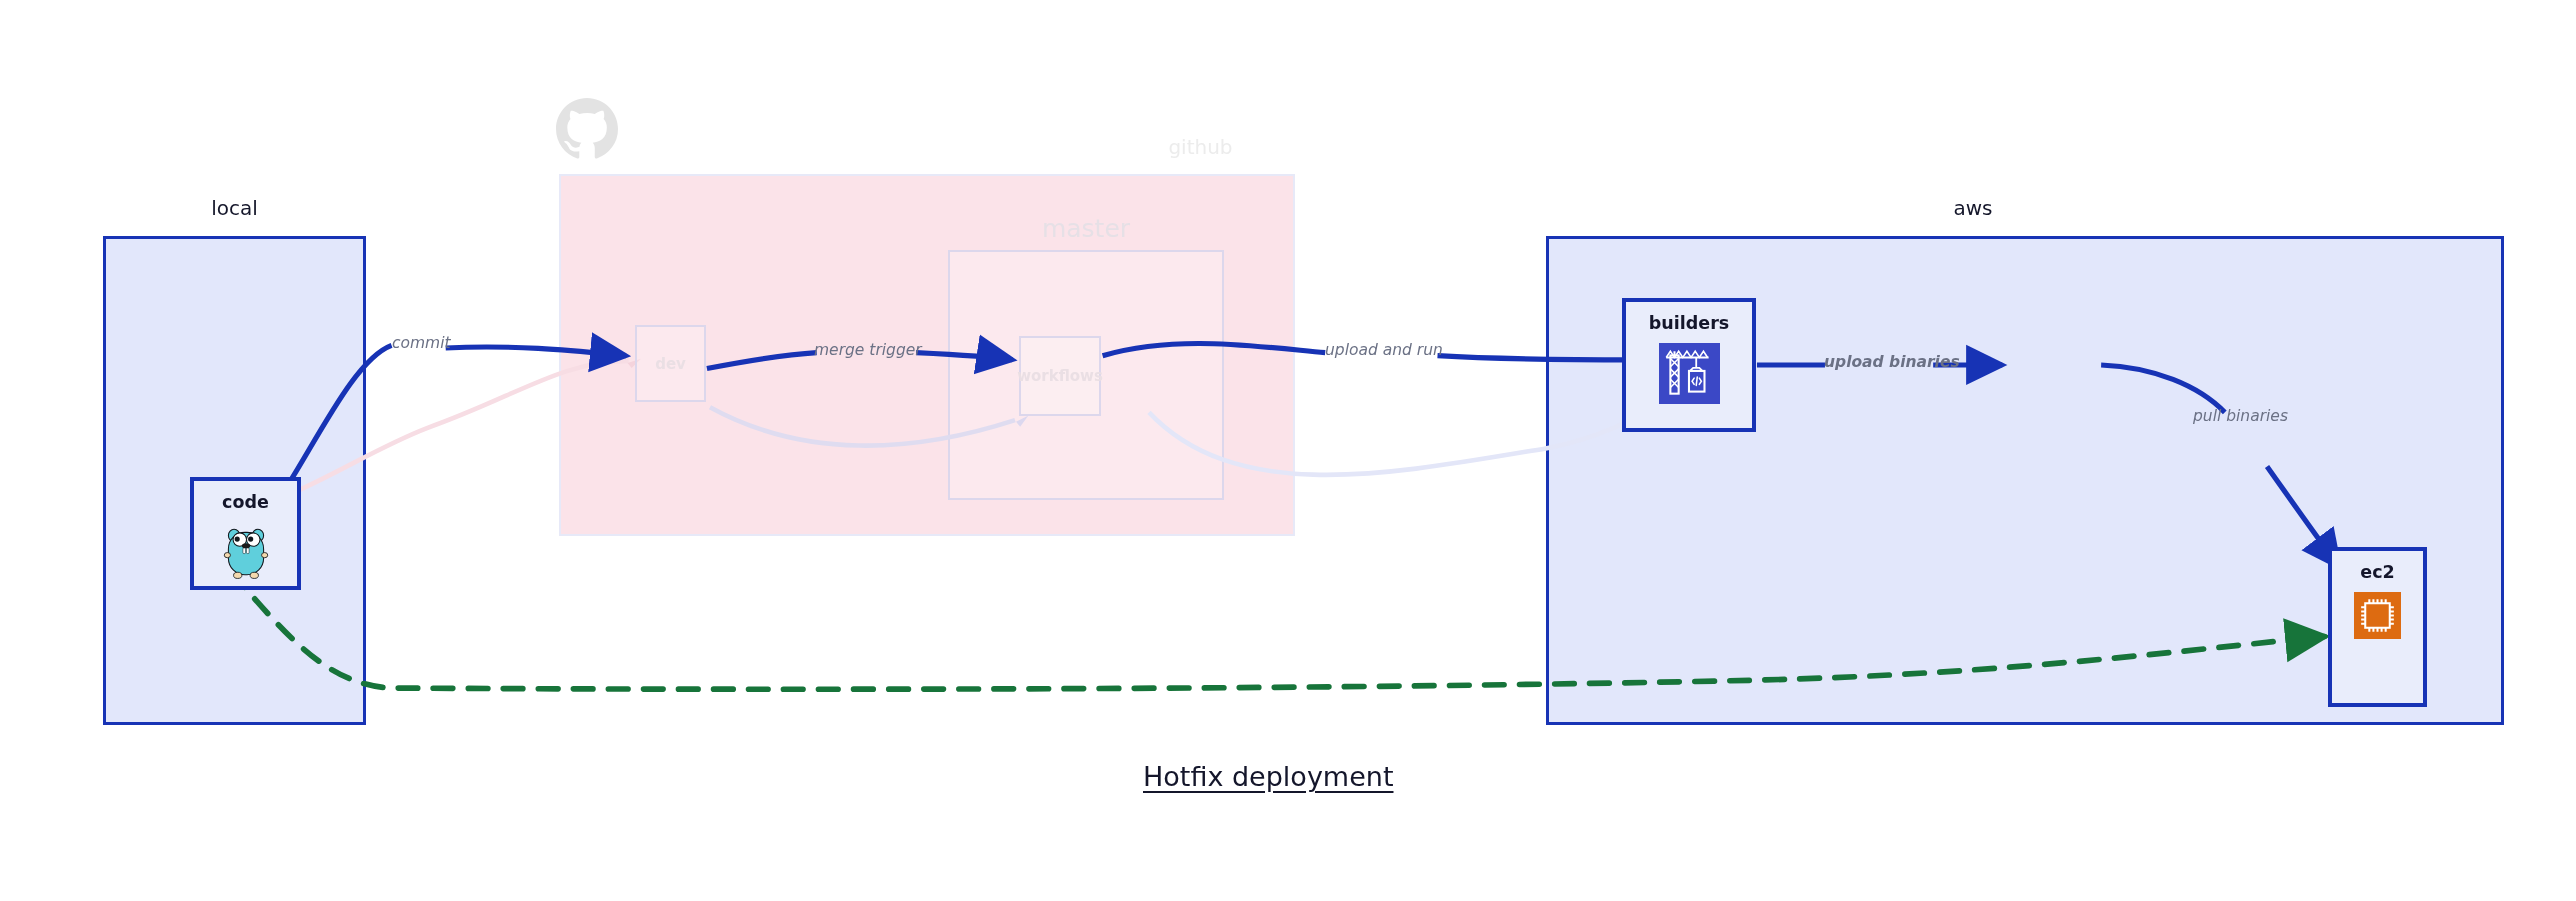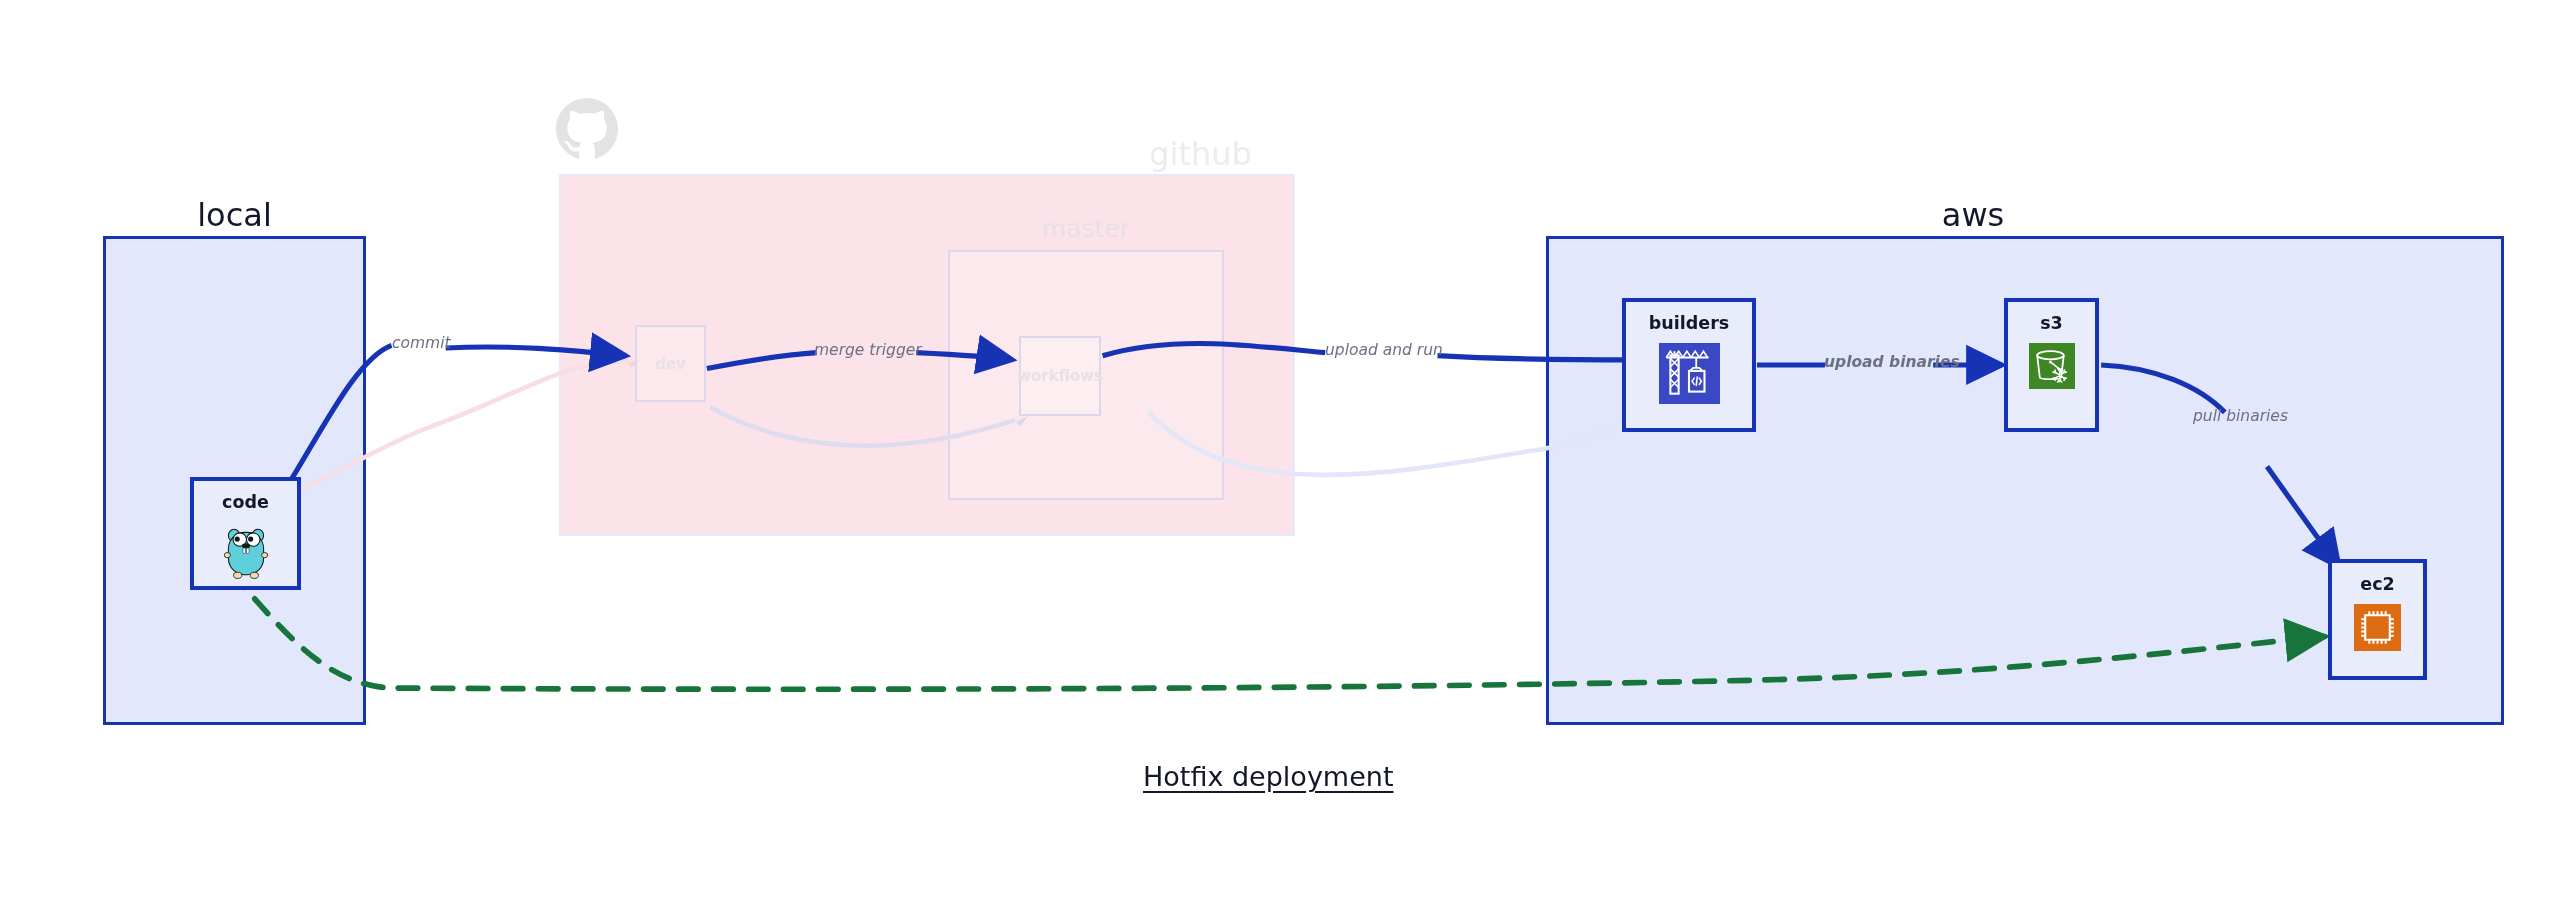--- a/index.html
+++ b/index.html
@@ -23,21 +23,21 @@
   svg.layer {
     position: absolute;
     left: 0; top: 0;
     width: 2604px;
     height: 902px;
     overflow: visible;
   }
   .group-label {
     position: absolute;
     font-family: "DejaVu Sans", sans-serif;
-    font-size: 32px;
+    font-size: 20px;
     color: #15172b;
     white-space: nowrap;
     text-align: center;
   }
   .group-label.faded { color: #ececec; }
 
   .node-box {
     position: absolute;
     background: #e9edfb;
     border: 4.6px solid #1733b5;
@@ -240,44 +240,22 @@
 
         <path d="M72 28 L72 48" stroke="#ffffff" stroke-width="3.5"></path>
         <path d="M60 54 L84 54 L78 48 L66 48 z" fill="none" stroke="#ffffff" stroke-width="3.5"></path>
 
         <rect x="58" y="54" width="30" height="40" fill="none" stroke="#ffffff" stroke-width="4"></rect>
         <path d="M68 68 L64 74 L68 80 M78 68 L82 74 L78 80 M74 66 L72 82" stroke="#ffffff" stroke-width="3" fill="none" stroke-linecap="round"></path>
       </svg>
     </div>
   </div>
 
-  <div class="node-box" style="left:2004px; top:298px; width:95px; height:134px;">
-    <span class="node-title">s3</span>
-    <div class="node-icon">
-      <svg width="46" height="46" viewBox="0 0 90 90" aria-hidden="true">
-        <rect x="0" y="0" width="90" height="90" fill="#3f8624"></rect>
-
-        <ellipse cx="42" cy="24" rx="26" ry="8" fill="none" stroke="#ffffff" stroke-width="3.5"></ellipse>
-        <path d="M16 24 L21 67 C21 72 63 72 63 67 L68 24" fill="none" stroke="#ffffff" stroke-width="3.5"></path>
-
-        <path d="M42 37 L61 52" stroke="#ffffff" stroke-width="3"></path>
-        <circle cx="42" cy="37" r="3" fill="#ffffff"></circle>
-        <path d="M58 48 L66 55 L61 58 z" fill="#ffffff"></path>
-
-        <g stroke="#ffffff" stroke-width="3" stroke-linecap="round">
-          <path d="M60 50 L60 76 M49 56 L71 70 M71 56 L49 70"></path>
-          <path d="M60 54 L56 50 M60 54 L64 50 M60 72 L56 76 M60 72 L64 76"></path>
-          <path d="M52 58 L47 57 M52 58 L51 53 M68 68 L73 69 M68 68 L69 73"></path>
-          <path d="M68 58 L73 57 M68 58 L69 53 M52 68 L47 69 M52 68 L51 73"></path>
-        </g>
-      </svg>
-    </div>
-  </div>
-
-  <div class="node-box" style="left:2328px; top:559px; width:99px; height:121px;">
+
+  <div class="node-box" style="left:2328px; top:547px; width:99px; height:160px;">
     <span class="node-title">ec2</span>
     <div class="node-icon">
       <svg width="47" height="47" viewBox="0 0 92 92" aria-hidden="true">
         <rect x="0" y="0" width="92" height="92" fill="#dd6b11"></rect>
 
         <rect x="22" y="22" width="48" height="48" fill="none" stroke="#ffffff" stroke-width="4"></rect>
 
         <g stroke="#ffffff" stroke-width="4">
           <path d="M30 14 L30 22 M38 14 L38 22 M46 14 L46 22 M54 14 L54 22 M62 14 L62 22"></path>
           <path d="M30 70 L30 78 M38 70 L38 78 M46 70 L46 78 M54 70 L54 78 M62 70 L62 78"></path>

